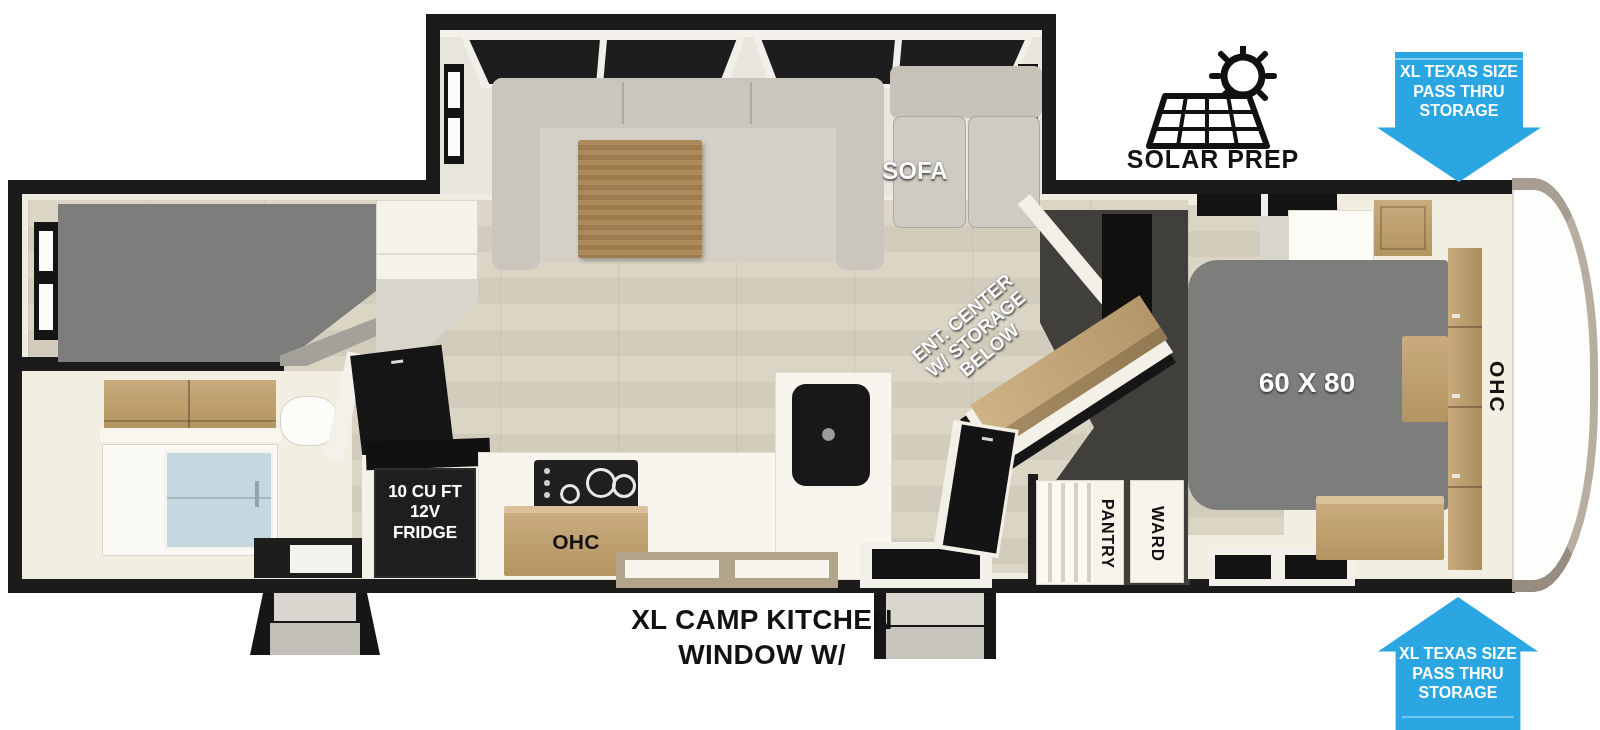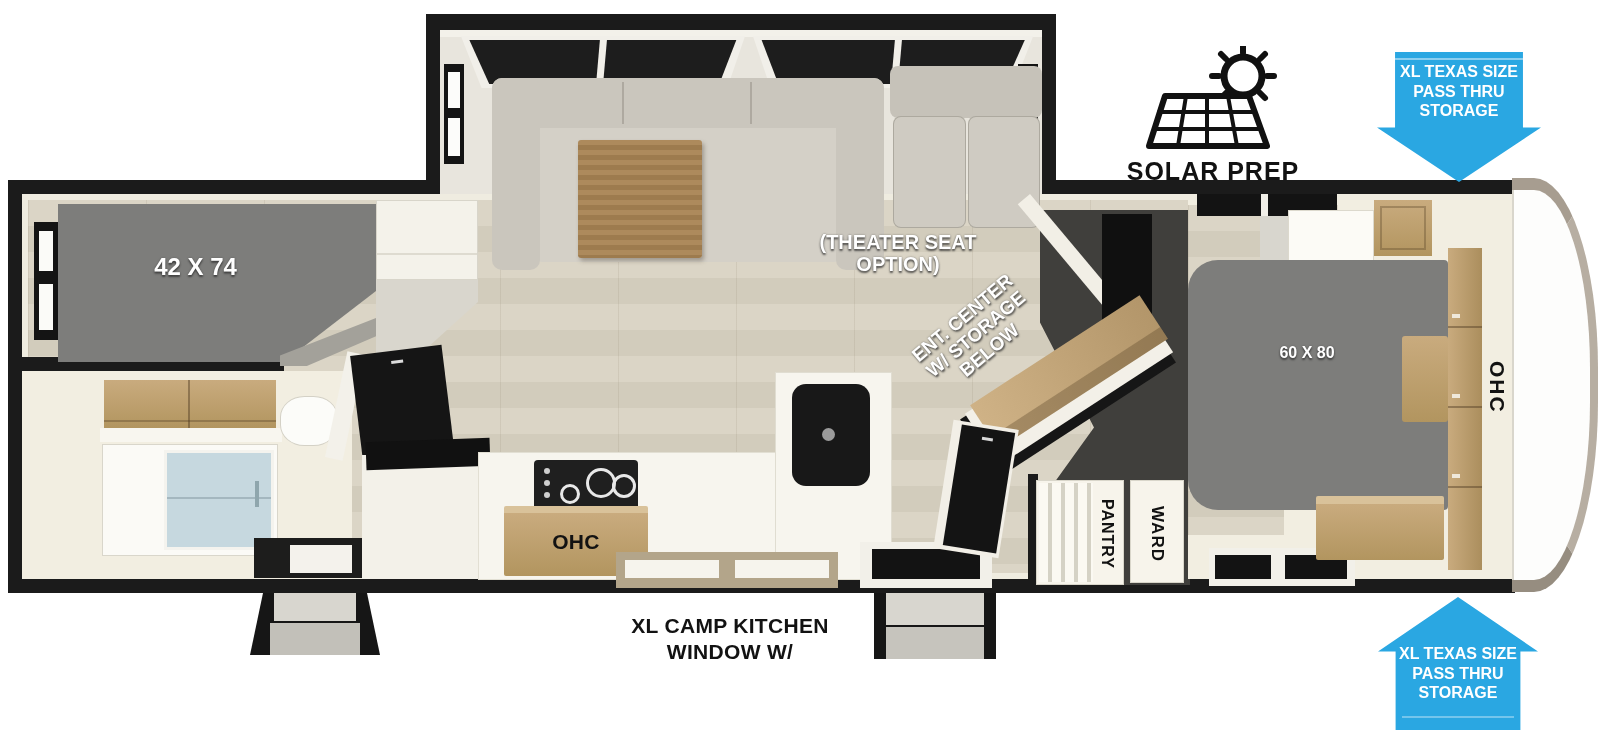--- a/index.html
+++ b/index.html
@@ -96,20 +96,27 @@
   <div class="abs" style="left:254px;top:538px;width:116px;height:40px;background:#1d1d1c;">
     <div class="abs" style="left:36px;top:7px;width:62px;height:28px;background:#f4f2ec;"></div>
   </div>
   <div class="abs" style="left:336px;top:352px;width:18px;height:108px;background:#f3f1ea;transform:rotate(12deg);"></div>
   <div class="abs" style="left:356px;top:350px;width:92px;height:102px;background:#151515;transform:rotate(-7deg);">
     <div class="abs" style="left:40px;top:10px;width:12px;height:3px;background:#dcdcdc;"></div>
   </div>
 
   <div class="abs" style="left:362px;top:455px;width:126px;height:124px;background:#f3f1e9;"></div>
   <div class="abs" style="left:366px;top:440px;width:124px;height:28px;background:#111;transform:rotate(-2deg);"></div>
+  <div class="abs" style="left:374px;top:468px;width:102px;height:110px;background:#1e1e1e;border:2px solid #2e2e2e;box-sizing:border-box;">
+    <div class="lblw" style="left:0;top:12px;width:100%;font-size:17px;line-height:1.2;">
+      <div>10 CU FT</div>
+      <div>12V</div>
+      <div>FRIDGE</div>
+    </div>
+  </div>
 
   <div class="abs" style="left:478px;top:452px;width:414px;height:128px;background:#f7f5ee;border:1px solid #e2dfd3;box-sizing:border-box;"></div>
   <div class="abs" style="left:775px;top:372px;width:117px;height:208px;background:#f7f5ee;border:1px solid #e0ddd1;box-sizing:border-box;"></div>
   <div class="abs" style="left:792px;top:384px;width:78px;height:102px;background:#181818;border-radius:14px;">
     <div class="abs" style="left:30px;top:44px;width:13px;height:13px;background:#9b9b9b;border-radius:50%;"></div>
   </div>
   <div class="abs" style="left:534px;top:460px;width:104px;height:50px;background:#1f1f1f;border-radius:4px;">
     <div class="abs" style="left:52px;top:8px;width:24px;height:24px;border:3px solid #e8e8e8;border-radius:50%;"></div>
     <div class="abs" style="left:78px;top:14px;width:18px;height:18px;border:3px solid #e8e8e8;border-radius:50%;"></div>
     <div class="abs" style="left:10px;top:8px;width:6px;height:6px;background:#cfcfcf;border-radius:50%;"></div>
@@ -162,21 +169,21 @@
   <div class="abs floor" style="left:1188px;top:205px;width:150px;height:58px;"></div>
   <div class="abs" style="left:1197px;top:194px;width:140px;height:22px;background:#131313;">
     <div class="abs" style="left:64px;top:0;width:7px;height:100%;background:#f1efe8;"></div>
   </div>
   <div class="abs" style="left:1260px;top:216px;width:28px;height:48px;background:#d8d6ce;"></div>
   <div class="abs" style="left:1288px;top:210px;width:86px;height:56px;background:#fcfbf6;border:1px solid #dcd9cd;box-sizing:border-box;"></div>
   <div class="abs wood" style="left:1374px;top:200px;width:58px;height:56px;">
     <div class="abs" style="left:6px;top:6px;right:6px;bottom:6px;border:2px solid rgba(90,70,40,.35);"></div>
   </div>
   <div class="abs" style="left:1188px;top:260px;width:260px;height:250px;background:#7d7d7b;border-radius:30px 4px 4px 30px;"></div>
-  <div class="lblw" style="left:1207px;top:344px;width:200px;font-size:16px;">
+  <div class="lblw" style="left:1207px;top:368px;width:200px;font-size:28px;">
     <div>60 X 80</div>
   </div>
   <div class="abs wood" style="left:1402px;top:336px;width:46px;height:86px;border-radius:3px;"></div>
   <div class="abs woodv" style="left:1448px;top:248px;width:34px;height:322px;">
     <div class="abs" style="left:0;top:78px;width:100%;height:2px;background:rgba(80,60,35,.45);"></div>
     <div class="abs" style="left:0;top:158px;width:100%;height:2px;background:rgba(80,60,35,.45);"></div>
     <div class="abs" style="left:0;top:238px;width:100%;height:2px;background:rgba(80,60,35,.45);"></div>
     <div class="abs" style="left:4px;top:66px;width:8px;height:4px;background:#efe8da;"></div>
     <div class="abs" style="left:4px;top:146px;width:8px;height:4px;background:#efe8da;"></div>
     <div class="abs" style="left:4px;top:226px;width:8px;height:4px;background:#efe8da;"></div>
@@ -196,27 +203,23 @@
   <div class="abs" style="left:874px;top:593px;width:122px;height:66px;background:#161616;">
     <div class="abs" style="left:12px;top:0;width:98px;height:32px;background:#d8d6cf;"></div>
     <div class="abs" style="left:12px;top:34px;width:98px;height:32px;background:#c6c4bd;"></div>
   </div>
   <div class="abs" style="left:250px;top:593px;width:130px;height:62px;background:#161616;clip-path:polygon(10% 0,90% 0,100% 100%,0 100%);">
     <div class="abs" style="left:24px;top:0;width:82px;height:28px;background:#d8d6cf;"></div>
     <div class="abs" style="left:20px;top:30px;width:90px;height:32px;background:#c2c0b9;"></div>
   </div>
 
   <div class="lblw" style="left:820px;top:158px;width:190px;font-size:24px;">
-  </div>
-  <div class="lblw" style="left:800px;top:231px;width:196px;font-size:20px;">
-    <div>(THEATER SEAT</div>
-    <div>OPTION)</div>
+    <div>SOFA</div>
   </div>
   <div class="lblw" style="left:93px;top:254px;width:205px;font-size:24px;">
-    <div>42 X 74</div>
   </div>
 
 
   <svg class="abs" style="left:1145px;top:46px;" width="140" height="104" viewBox="0 0 140 104">
     <g stroke="#111" fill="none" stroke-linecap="round">
       <circle cx="98" cy="30" r="19" stroke-width="7"></circle>
       <g stroke-width="6">
         <line x1="98" y1="0" x2="98" y2="7"></line>
         <line x1="120" y1="8" x2="115" y2="13"></line>
         <line x1="129" y1="30" x2="122" y2="30"></line>
@@ -229,21 +232,21 @@
       <path d="M20 50 L104 50 L122 100 L4 100 Z" stroke-width="6" fill="#fff" stroke-linejoin="round"></path>
       <g stroke-width="4">
         <line x1="14" y1="66" x2="110" y2="66"></line>
         <line x1="9" y1="83" x2="116" y2="83"></line>
         <line x1="41" y1="50" x2="33" y2="100"></line>
         <line x1="62" y1="50" x2="62" y2="100"></line>
         <line x1="83" y1="50" x2="92" y2="100"></line>
       </g>
     </g>
   </svg>
-  <div class="lblk" style="left:1098px;top:144px;width:230px;font-size:25px;letter-spacing:1px;margin-top:12px;">SOLAR PREP</div>
+  <div class="lblk" style="left:1098px;top:144px;width:230px;font-size:25px;letter-spacing:1px;">SOLAR PREP</div>
 
   <div class="arrow" style="left:1377px;top:52px;width:164px;height:130px;
               clip-path:polygon(11% 0,89% 0,89% 58%,100% 58%,50% 100%,0 58%,11% 58%);">
     <div class="abs" style="left:11%;top:6px;width:78%;height:2px;background:rgba(255,255,255,.45);"></div>
   </div>
   <div class="atext" style="left:1385px;top:62px;width:148px;">
     <div>XL TEXAS SIZE</div>
     <div>PASS THRU</div>
     <div>STORAGE</div>
   </div>
@@ -251,18 +254,18 @@
   <div class="arrow" style="left:1378px;top:597px;width:160px;height:133px;
               clip-path:polygon(50% 0,100% 41%,89% 41%,89% 100%,11% 100%,11% 41%,0 41%);">
     <div class="abs" style="left:15%;bottom:12px;width:70%;height:2px;background:rgba(255,255,255,.35);"></div>
   </div>
   <div class="atext" style="left:1384px;top:644px;width:148px;">
     <div>XL TEXAS SIZE</div>
     <div>PASS THRU</div>
     <div>STORAGE</div>
   </div>
 
-  <div class="lblk" style="left:590px;top:602px;width:280px;font-size:21px;line-height:1.25;margin-top:11px;">
+  <div class="lblk" style="left:622px;top:602px;width:280px;font-size:28px;line-height:1.25;">
     <div>XL CAMP KITCHEN</div>
     <div>WINDOW W/</div>
   </div>
 
 </div>
 
 </body></html>

